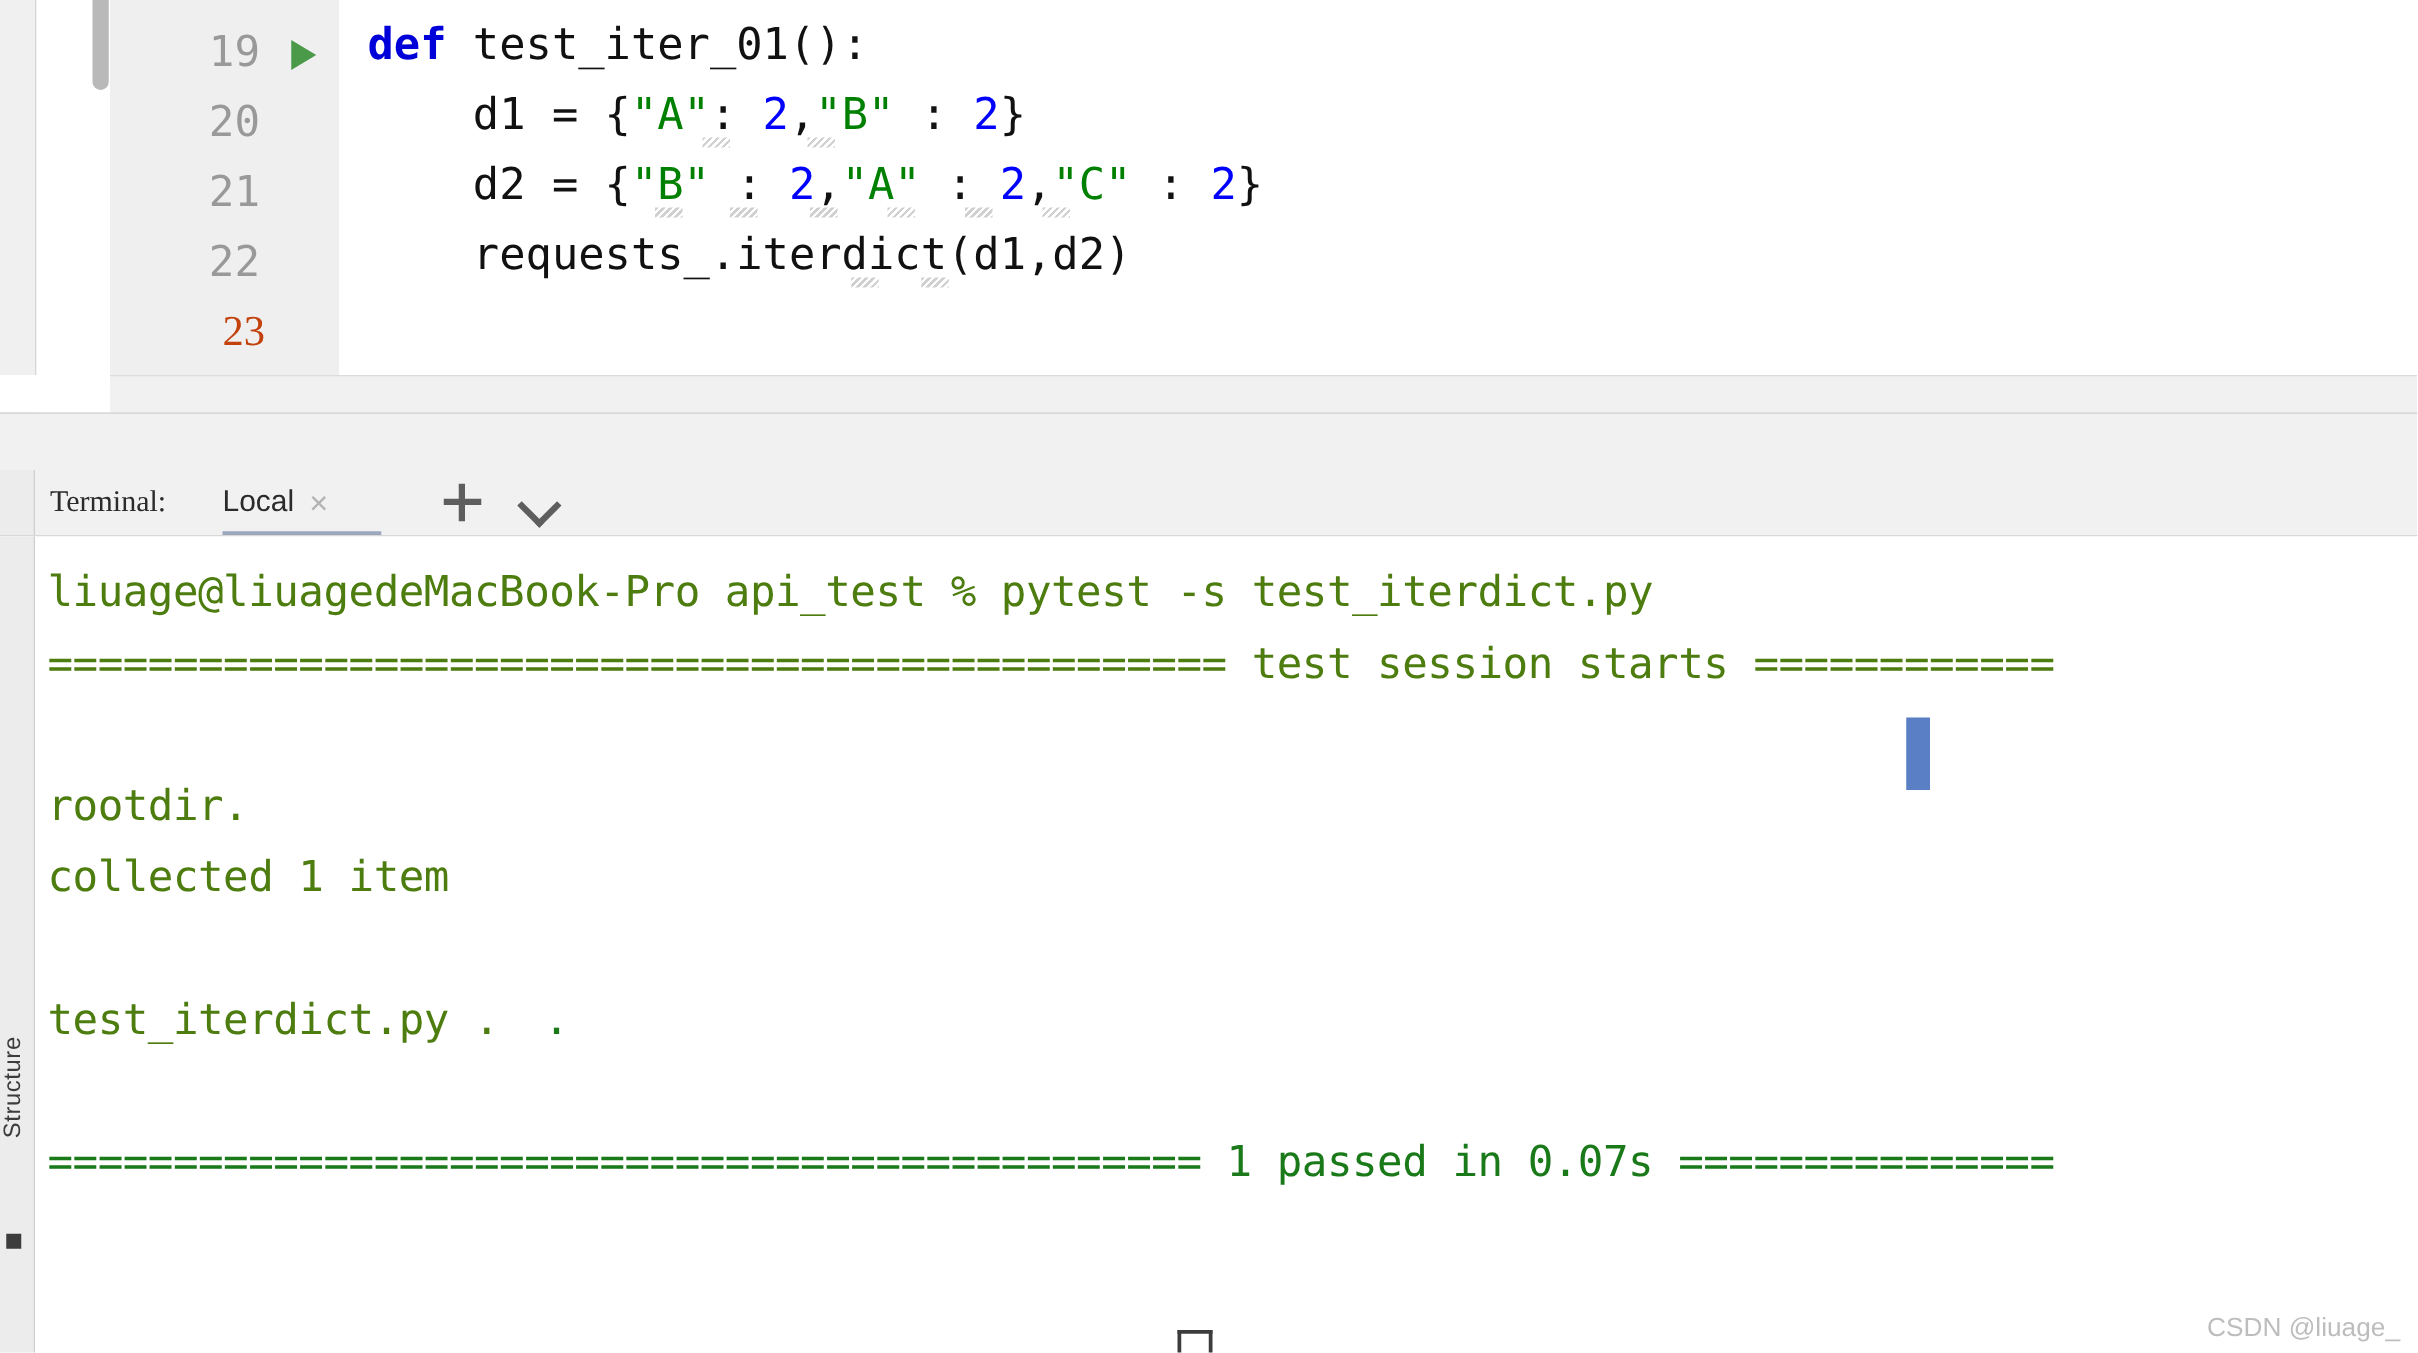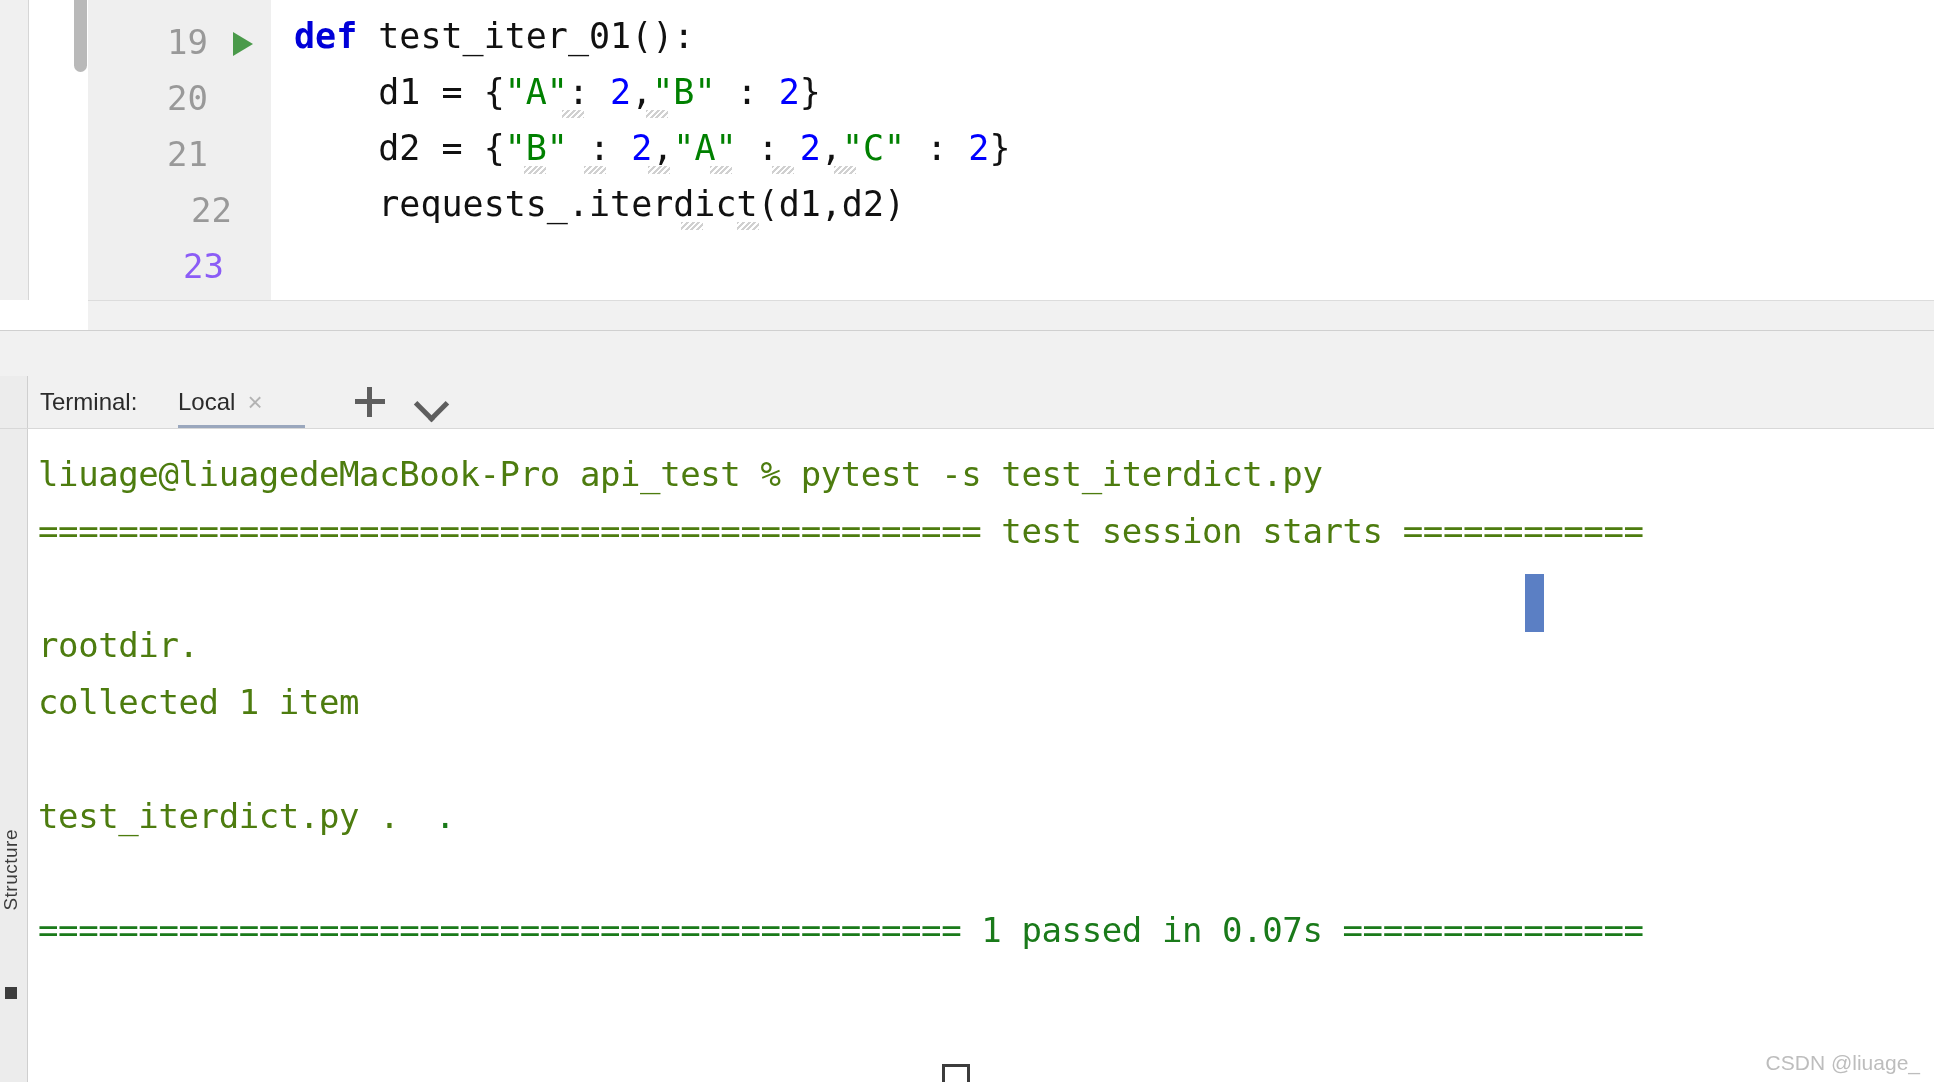--- a/index.html
+++ b/index.html
@@ -149,21 +149,21 @@
     left: 0; top: 0; width: 27px; height: 52px;
     background: #ececec;
     border-right: 1px solid #cfcfcf;
   }
   .tb-label {
     position: absolute;
     left: 40px; top: 0;
     height: 52px; line-height: 52px;
     font-size: 24px;
     color: #2b2b2b;
-    font-family: Liberation Sans, sans-serif;
+    font-family: Liberation Serif, serif;
   }
   .tb-tab {
     position: absolute;
     left: 178px; top: 0;
     height: 52px;
     display: flex;
     align-items: center;
     gap: 12px;
   }
   .tb-tab-label {
@@ -288,22 +288,22 @@
   <div class="caret-line-hl-gutter"></div>
   <div class="caret-line-hl"></div>
 
   <div class="gutter">
 
     <div class="ln" style="left:0px; top:-44px;">18</div>
 
     <div class="ln" style="left:0px; top:14px;">19</div>
     <div class="ln" style="left:0px; top:70px;">20</div>
     <div class="ln" style="left:0px; top:126px;">21</div>
-    <div class="ln" style="left:0px; top:182px;padding-left:24px;">22</div>
-    <div class="ln" style="left:16px; top:238px; color:#8b5cf6;">23</div>
+    <div class="ln" style="left:0px; top:182px;">22</div>
+    <div class="ln" style="left:4px; top:238px; color:#c2410c;font-family:Liberation Serif, serif;">23</div>
 
     <div class="run-arrow" style="left:145px; top:32px;"></div>
 
     <svg class="fold-marker" style="left:202px; top:28px;" viewBox="0 0 22 26">
       <path d="M2 2 h18 v14 l-9 8 l-9 -8 z" fill="#ffffff" stroke="#bdbdbd" stroke-width="1.6"></path>
       <rect x="6" y="8" width="10" height="1.8" fill="#9a9a9a"></rect>
     </svg>
     <svg class="fold-marker" style="left:202px; top:196px;" viewBox="0 0 22 26">
       <path d="M11 2 l9 8 v14 h-18 v-14 z" fill="#ffffff" stroke="#bdbdbd" stroke-width="1.6"></path>
       <rect x="6" y="16" width="10" height="1.8" fill="#9a9a9a"></rect>

